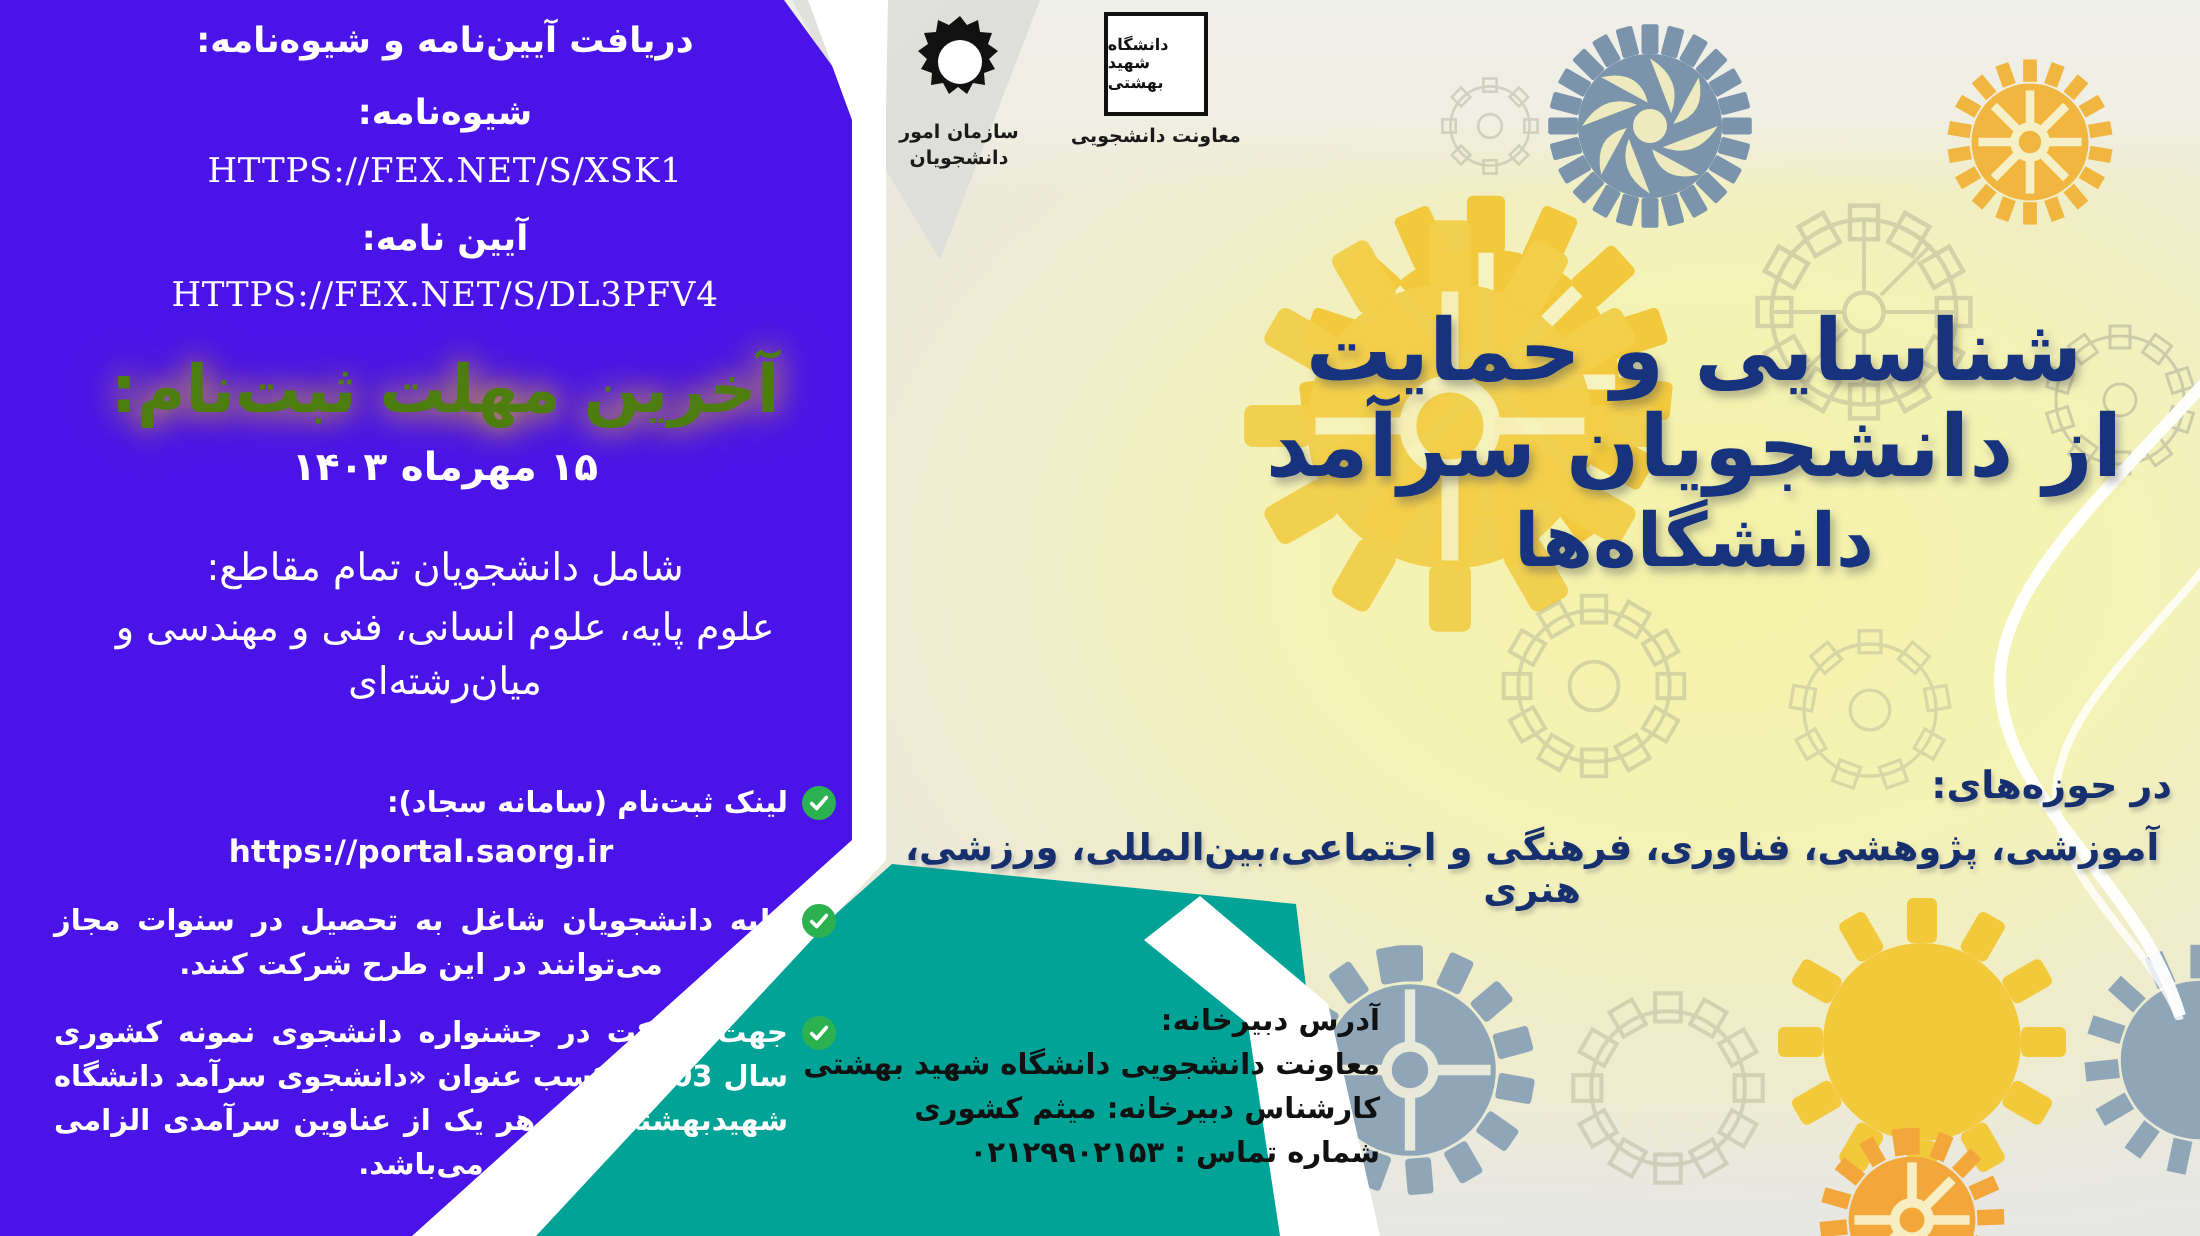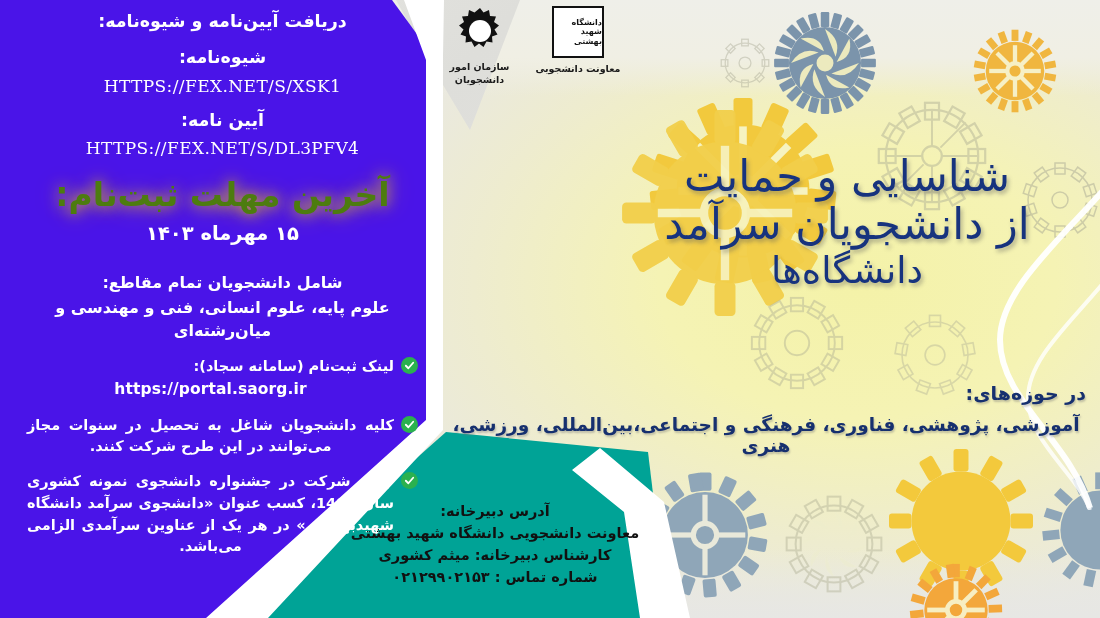--- a/index.html
+++ b/index.html
@@ -79,64 +79,64 @@
 
   .deadline{
     margin-top:18px;font-size:33px;font-weight:bold;color:#4d7c0f;
     text-shadow:0 0 14px rgba(255,214,10,.75),0 0 26px rgba(255,200,0,.45);
     line-height:1.15;
   }
   .deadline-date{
     margin-top:8px;font-size:19.5px;font-weight:bold;color:#ffffff;
   }
 
-  .incl{margin-top:26px;font-size:16px;font-weight:700;line-height:1.45;}
-
-  .bullets{margin-top:13px;}
+  .incl{margin-top:26px;font-size:19px;font-weight:400;line-height:1.45;}
+
+  .bullets{margin-top:36px;}
   .bullet{
     position:relative;display:block;text-align:right;
     font-size:14.5px;font-weight:600;line-height:1.5;
     margin-bottom:13px;padding-right:24px;
   }
   .bullet .chk{
     position:absolute;right:0;top:1px;width:17px;height:17px;border-radius:50%;
     background:#2bb14f;display:flex;align-items:center;justify-content:center;
   }
   .bullet .chk svg{width:11px;height:11px;display:block;}
   .bullet-justify{text-align:justify;text-align-last:center;}
   .portal-url{
     font-family:"DejaVu Sans","Liberation Sans",sans-serif;
     direction:ltr;text-align:center;font-size:15.5px;font-weight:bold;
     margin-top:1px;letter-spacing:.1px;
   }
 
   
   .teal-content{
     position:absolute;left:300px;top:500px;width:390px;z-index:20;
-    direction:rtl;text-align:center;color:#111;
+    direction:rtl;text-align:right;color:#111;
     font-size:14.5px;font-weight:600;line-height:1.52;
   }
   .teal-content .t-h{font-weight:bold;}
 
   
   .logos{position:absolute;left:420px;top:6px;width:230px;height:104px;z-index:15;
          display:flex;gap:26px;align-items:flex-start;justify-content:center;direction:rtl;}
   .logo-col{display:flex;flex-direction:column;align-items:center;gap:5px;}
   .logo-cap{font-size:9.5px;color:#1a1a1a;line-height:1.32;text-align:center;font-weight:600;}
   .sbu-mark{width:52px;height:52px;border:2.5px solid #111;display:flex;align-items:center;
             justify-content:center;position:relative;background:#fff;}
-  .sbu-mark span{font-size:8px;font-weight:bold;color:#111;line-height:1.15;text-align:right;}
+  .sbu-mark span{font-size:8px;font-weight:bold;color:#111;line-height:1.15;text-align:left;}
 
   
   .title-block{
     position:absolute;right:18px;top:152px;width:470px;z-index:18;
     direction:rtl;text-align:center;
   }
   .title-line{
-    font-size:43px;font-weight:normal;color:#17337e;line-height:1.12;
+    font-size:43px;font-weight:bold;color:#17337e;line-height:1.12;
     text-shadow:2px 3px 4px rgba(90,90,90,.45);letter-spacing:-.5px;
   }
   .title-line.l3{font-size:37px;margin-top:2px;}
 
   .fields{
     position:absolute;right:14px;top:382px;width:640px;z-index:18;
     direction:rtl;text-align:center;color:#16306f;
   }
   .fields-h{font-size:19px;font-weight:bold;text-align:right;padding-left:6px;
             text-shadow:1px 2px 2px rgba(120,120,120,.4);}

